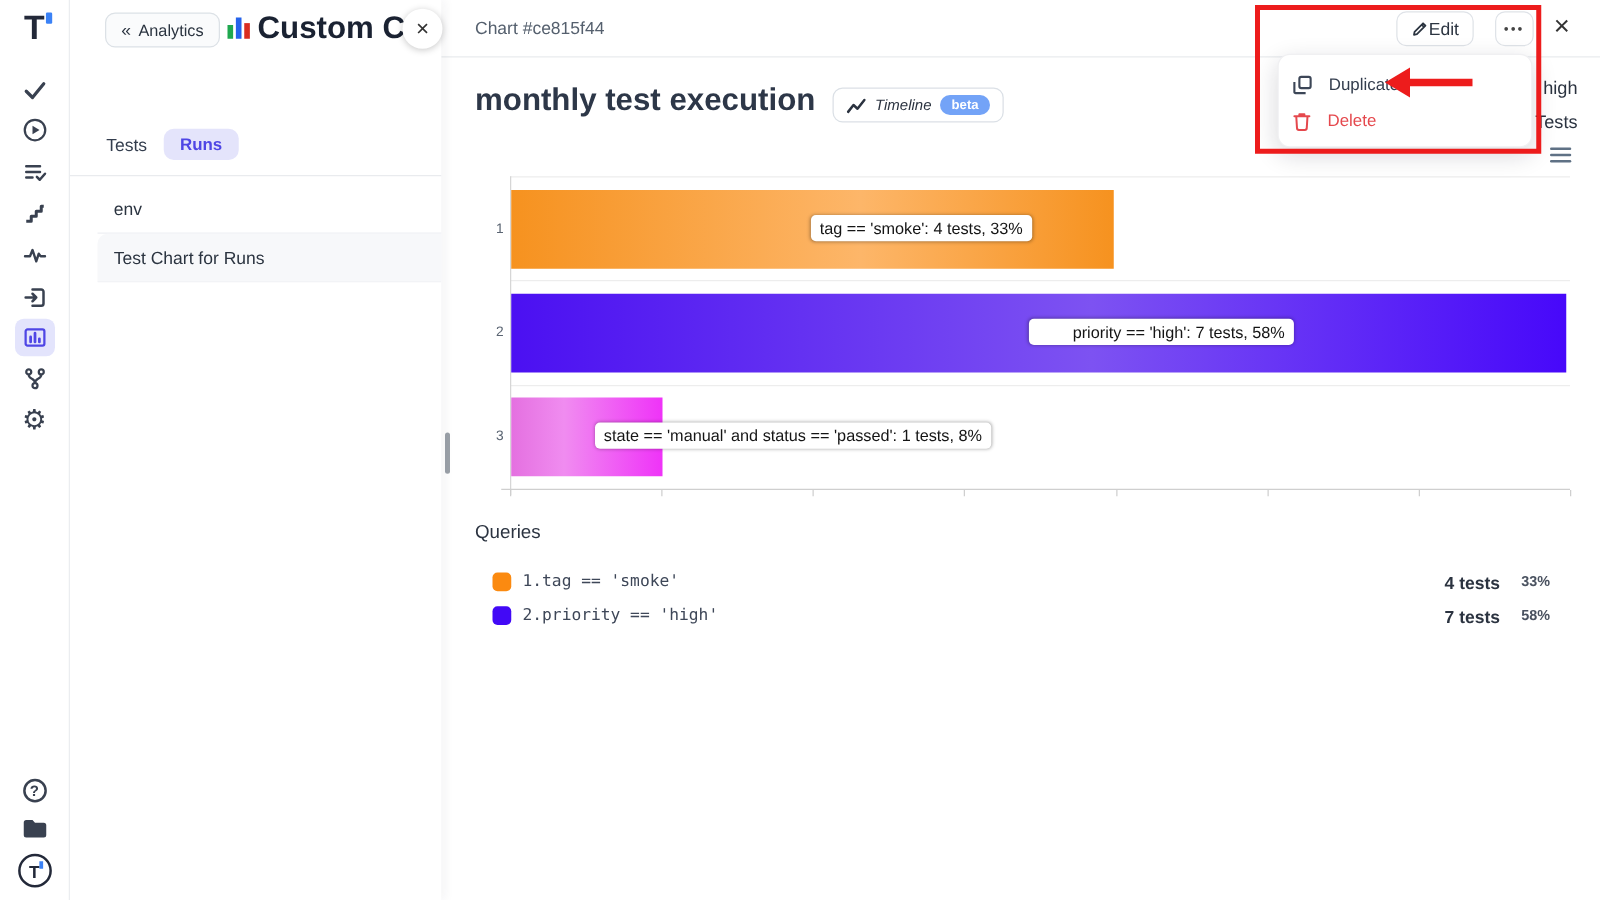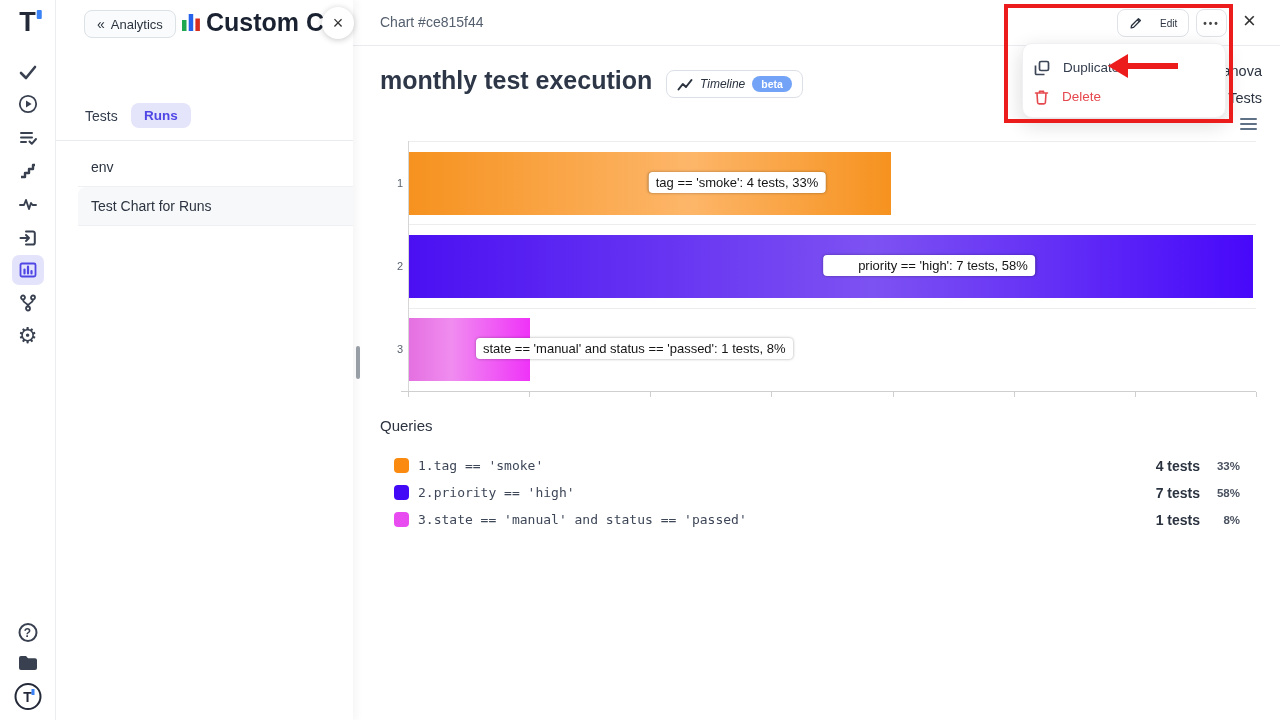--- a/index.html
+++ b/index.html
@@ -78,22 +78,22 @@
   
   .queries-heading { position:absolute; left:27px; top:417px; font-size:15px; color:#2b3340; }
   .qrows { position:absolute; left:41px; top:452px; width:846px; }
   .qrow { height:27px; display:flex; align-items:center; }
   .chip { width:15px; height:15px; border-radius:4px; margin-right:9px; flex:0 0 auto; }
   .qtext { font-family:"DejaVu Sans Mono", monospace; font-size:13px; color:#3e4758; flex:1 1 auto; white-space:nowrap; overflow:hidden;}
   .qtests { width:66px; text-align:right; font-size:14px; font-weight:700; color:#2b3340; }
   .qpct { width:40px; text-align:right; font-size:11.5px; font-weight:700; color:#4a5260; }
 
   
-  .edit-btn { position:absolute; left:1117px; top:9px; height:28px; display:inline-flex; align-items:center; gap:17px;
-    padding:0 11px; border:1px solid #dfe3e8; border-radius:8px; background:#fff; font-size:10px; color:#2b3440; z-index:20; }
+  .edit-btn { position:absolute; left:1117px; top:9px; height:28px; display:inline-flex; align-items:center; gap:0;
+    padding:0 11px; border:1px solid #dfe3e8; border-radius:8px; background:#fff; font-size:14px; color:#2b3440; z-index:20; }
   .more-btn { position:absolute; left:1196px; top:9px; width:31px; height:28px; border:1px solid #dfe3e8; border-radius:8px;
     background:#fff; display:flex; align-items:center; justify-content:center; font-size:10px; font-weight:700;
     letter-spacing:2px; color:#444; z-index:20; }
   .ctx-menu { position:absolute; left:1022px; top:43px; width:204px; height:75px; background:#fff; border:1px solid #f0f0f2;
     border-radius:10px; box-shadow:0 6px 20px rgba(20,20,40,0.16); z-index:30; padding-top:9px; }
   .ctx-item { height:29px; display:flex; align-items:center; gap:13px; padding-left:11px; font-size:13.5px; color:#333d4d; }
   .ctx-item.danger { color:#e5484d; }
   .red-rect { position:absolute; left:1004px; top:4px; width:229px; height:119px; border:4px solid #ed1c1c; z-index:40; }
   .red-arrow { position:absolute; left:1106px; top:50px; z-index:45; }
 
@@ -196,21 +196,21 @@
 
   <div class="chart-title">monthly test execution</div>
   <div class="timeline-btn">
     <svg width="16" height="15" viewBox="0 0 16 15" fill="none" stroke="#2b3340" stroke-width="2" stroke-linecap="round" stroke-linejoin="round">
         <path d="M1.5 12.5 L5.8 7 L9 10 L14.5 3"></path>
       </svg>
     <span class="timeline-label">Timeline</span>
     <span class="beta-pill">beta</span>
   </div>
 
-  <div class="txt-anova">anova</div>
+  <div class="txt-anova">high</div>
   <div class="txt-tests">Tests</div>
   <div class="burger">
       <div></div>
       <div></div>
       <div></div>
     </div>
 
   <div>
     <div class="hline hl1"></div>
     <div class="hline hl2"></div>
@@ -248,26 +248,20 @@
       <span class="qtext"><span>1.</span><span>tag == 'smoke'</span></span>
       <span class="qtests">4 tests</span>
       <span class="qpct">33%</span>
     </div>
     <div class="qrow">
       <span class="chip" style="background: rgb(66, 9, 246);"></span>
       <span class="qtext"><span>2.</span><span>priority == 'high'</span></span>
       <span class="qtests">7 tests</span>
       <span class="qpct">58%</span>
     </div>
-    <div class="qrow">
-      <span class="chip" style="background: rgb(232, 75, 239);"></span>
-      <span class="qtext"><span>3.</span><span>state == 'manual' and status == 'passed'</span></span>
-      <span class="qtests">1 tests</span>
-      <span class="qpct">8%</span>
-    </div>
   </div>
 </div>
 
 <div class="edit-btn">
   <svg width="14" height="14" viewBox="0 0 16 16" fill="none" stroke="#2b3440" stroke-width="1.6" stroke-linejoin="round">
       <path d="M2.5 13.5 L3 10.8 L10.8 3 L13 5.2 L5.2 13 Z M9.5 4.3 l2.2 2.2"></path>
     </svg>
   <span>Edit</span>
 </div>
 <div class="more-btn">

